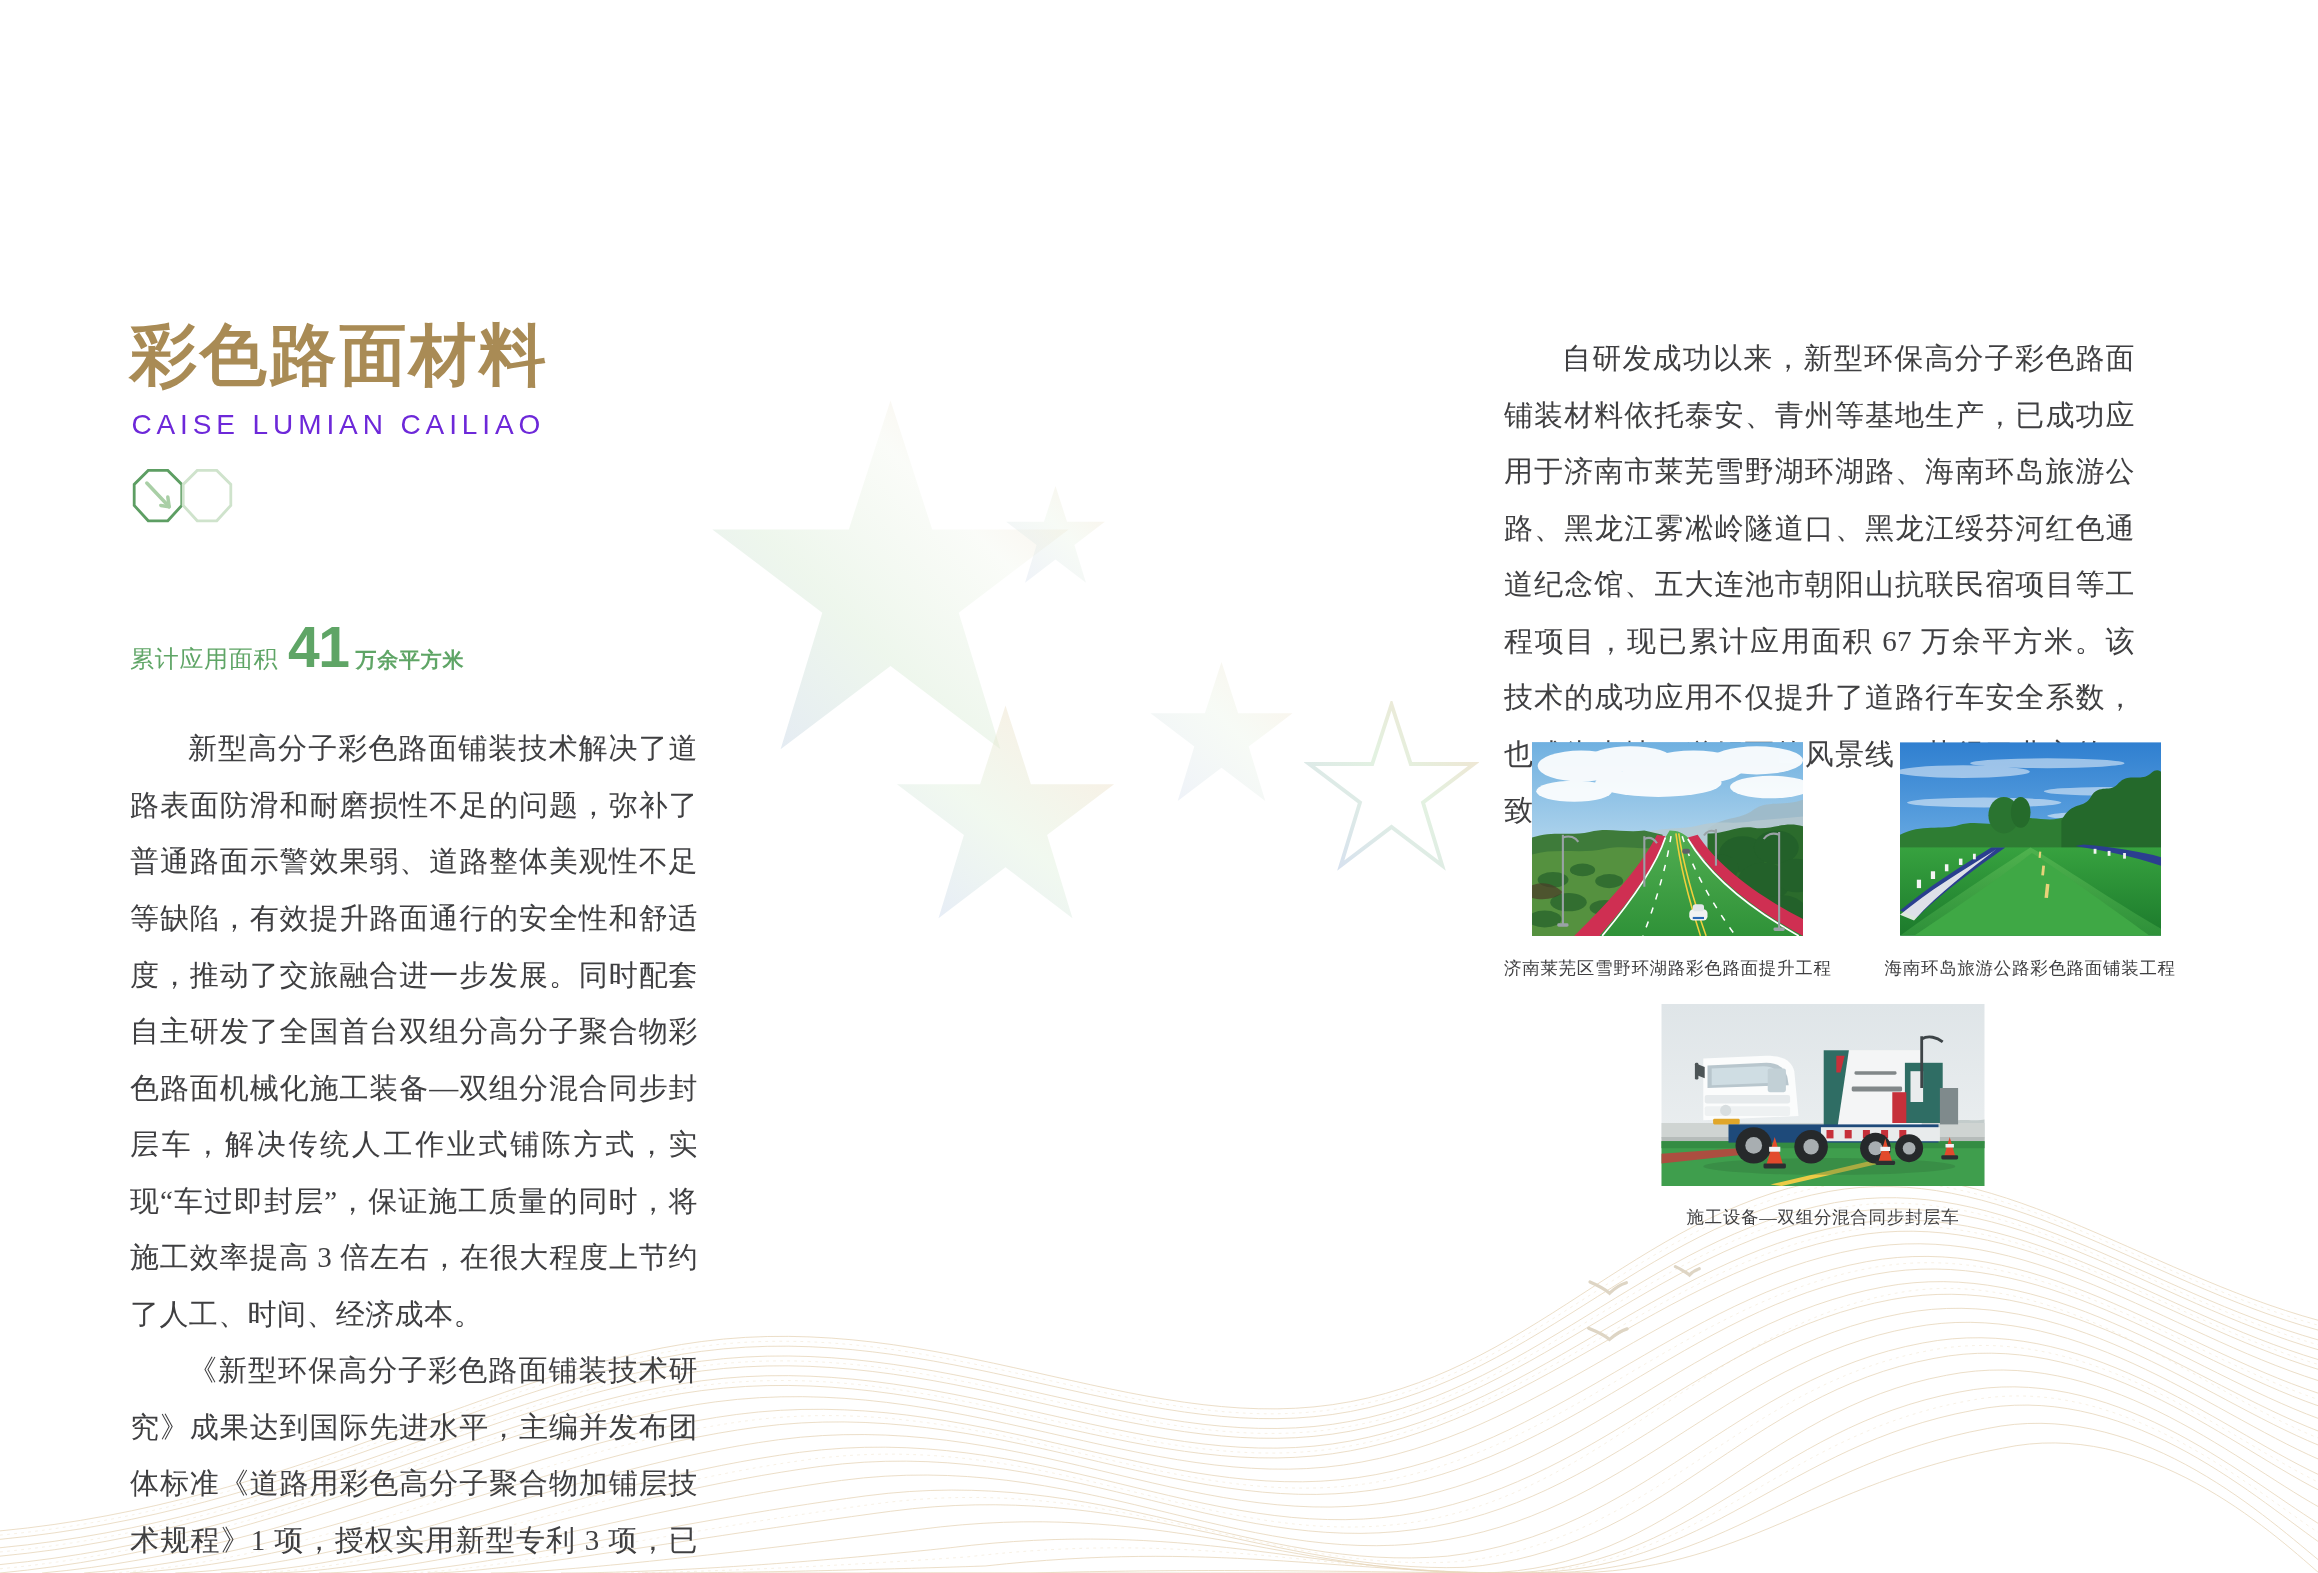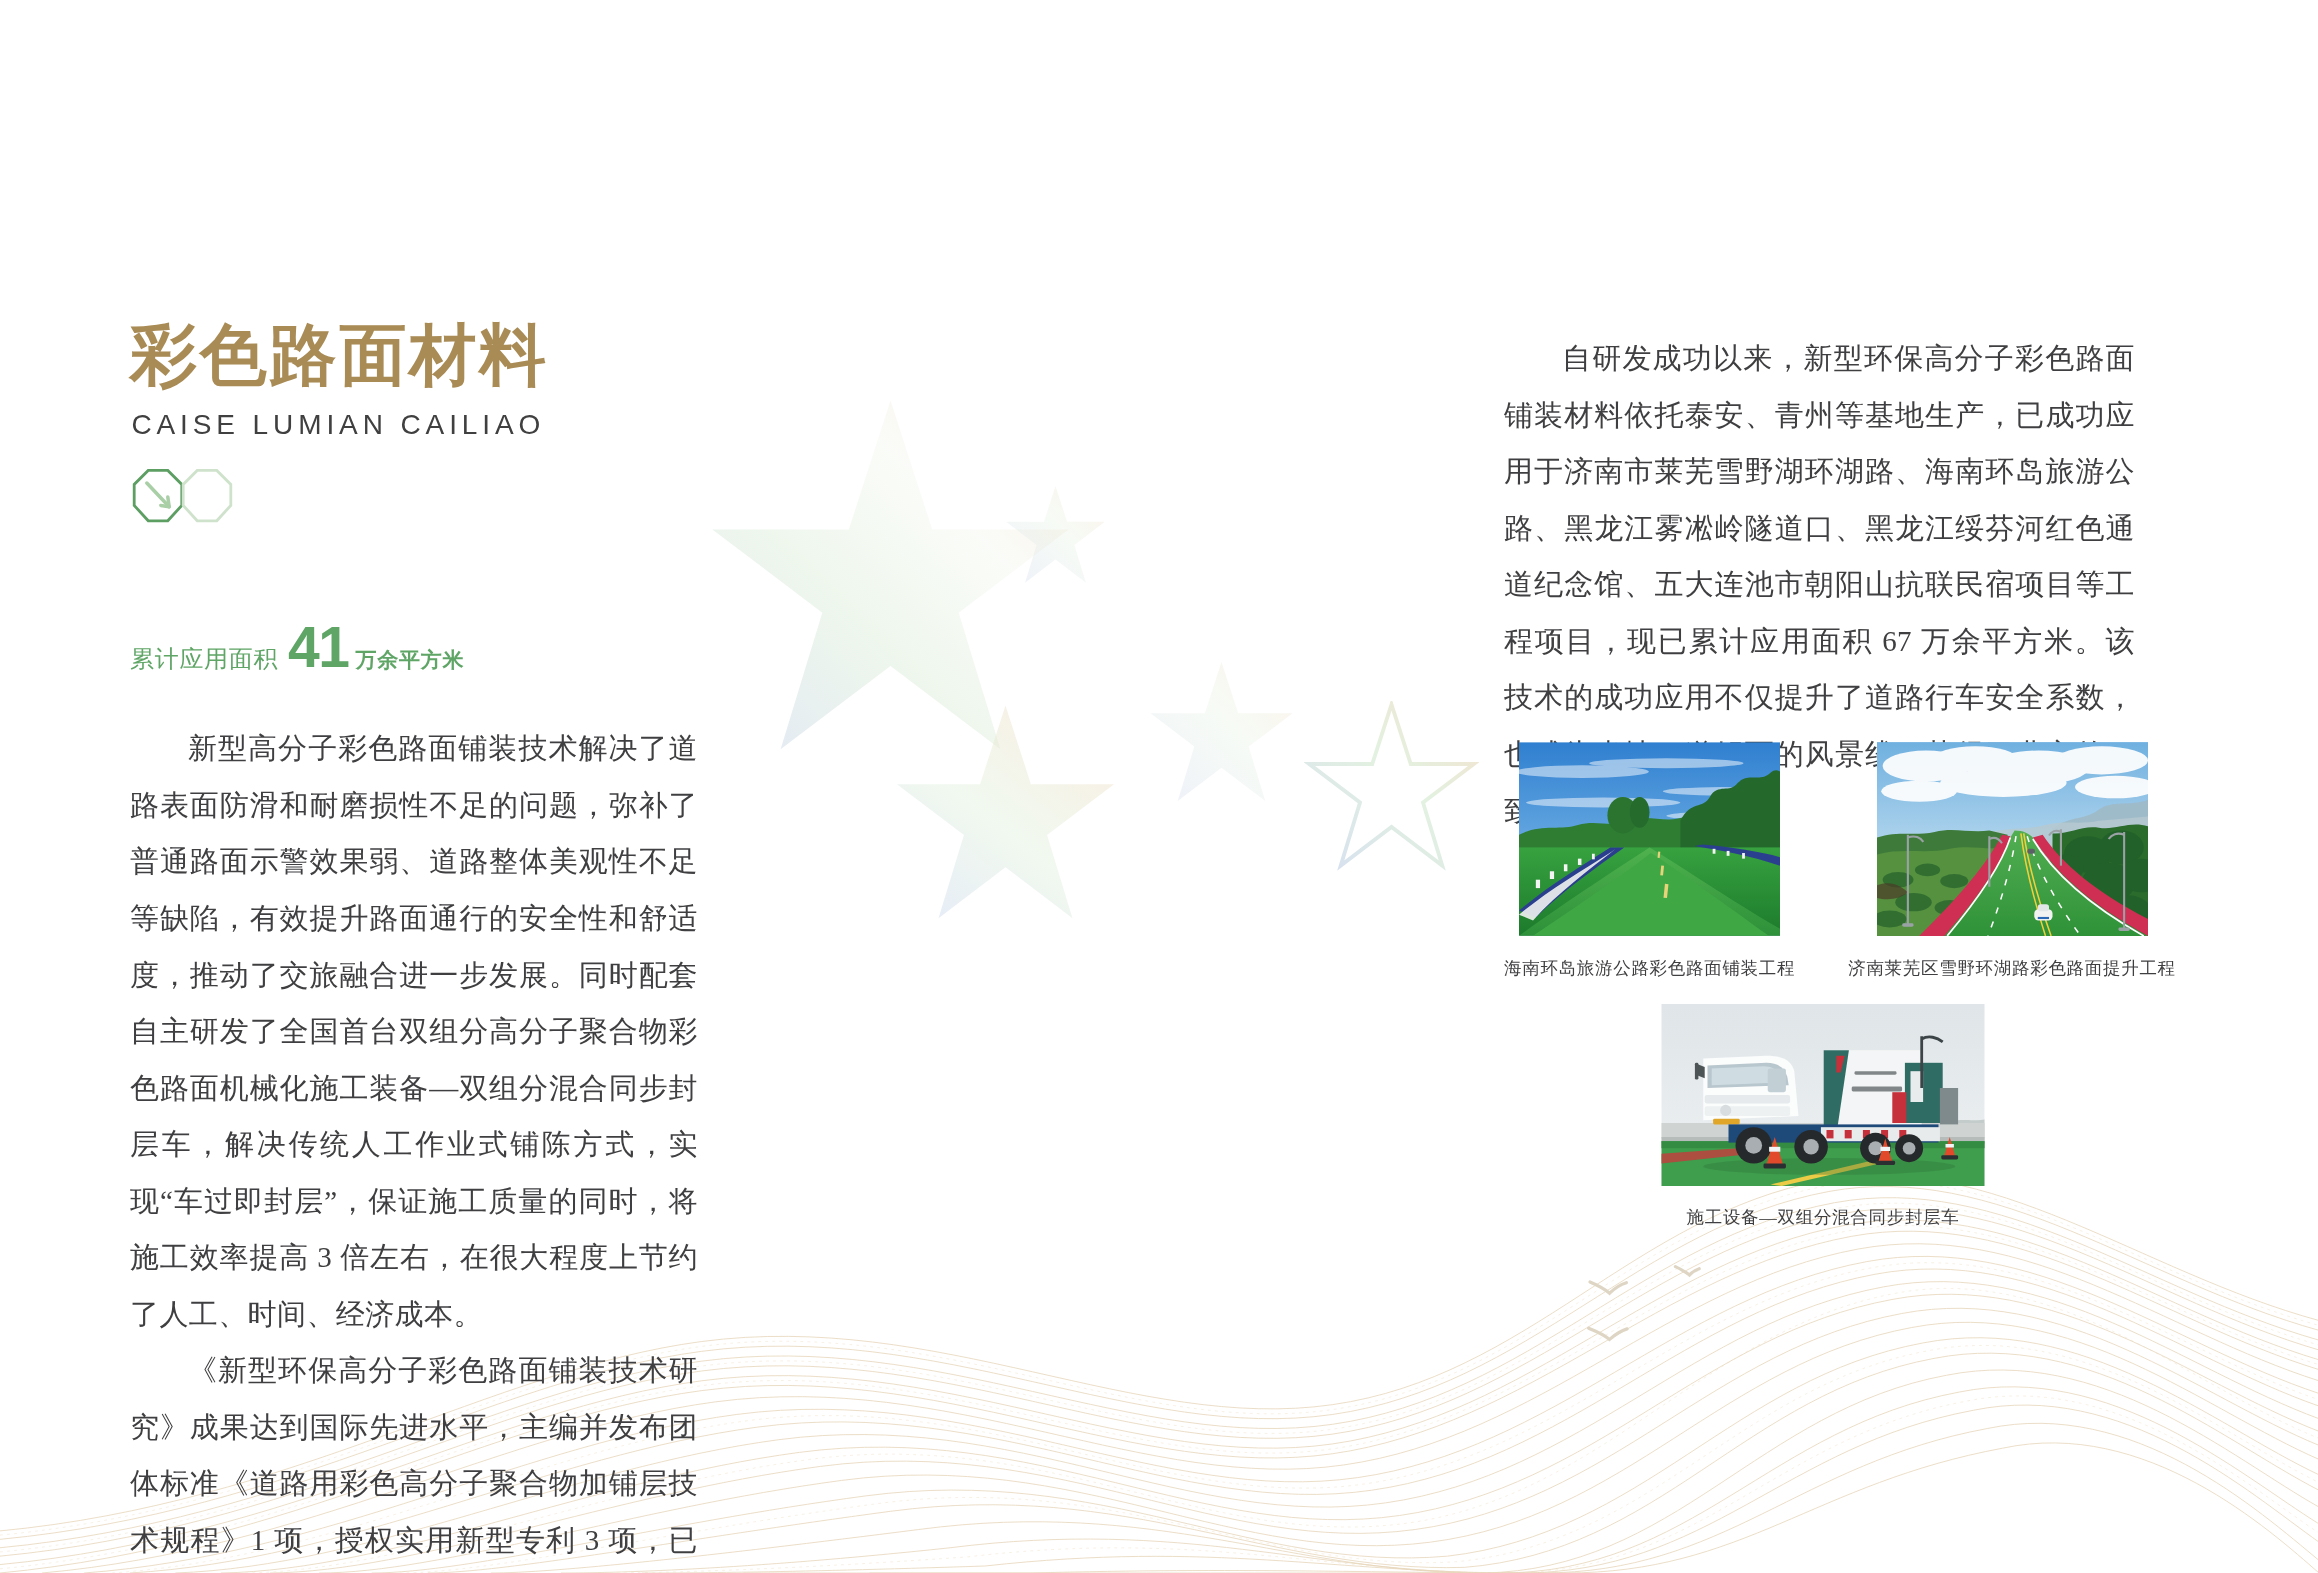--- a/index.html
+++ b/index.html
@@ -29,21 +29,21 @@
 
   .title{
     font-family:"Liberation Sans",sans-serif;
     font-size:67px;font-weight:700;
     color:#a98b55;letter-spacing:2.8px;
     line-height:1.08;margin:0;white-space:nowrap;
   }
   .subtitle{
     font-family:"Liberation Sans",sans-serif;
     font-size:28px;font-weight:400;
-    color:#404040;letter-spacing:4.9px;
+    color:#6d28d9;letter-spacing:4.9px;
     margin:18px 0 0 1.4px;white-space:nowrap;
   }
   .octagons{margin:21px 0 0 0;width:126px;height:70px;position:relative;}
   .octagons svg{display:block;width:126px;height:70px;}
 
   .stat{
     margin:91px 0 0 0;
     color:#5fa566;
     font-family:"Liberation Sans",sans-serif;
     display:flex;align-items:baseline;white-space:nowrap;
@@ -234,20 +234,125 @@
       <div class="right-text">
         <p>自研发成功以来，新型环保高分子彩色路面铺装材料依托泰安、青州等基地生产，已成功应用于济南市莱芜雪野湖环湖路、海南环岛旅游公路、黑龙江雾凇岭隧道口、黑龙江绥芬河红色通道纪念馆、五大连池市朝阳山抗联民宿项目等工程项目，现已累计应用面积 67 万余平方米。该技术的成功应用不仅提升了道路行车安全系数，也成为当地一道靓丽的风景线，获得了业主的一致好评。</p>
       </div>
     </div>
 
     <div class="figures">
 
       <div class="fig-row">
 
         <div class="figure">
+          <svg class="photo ph2" viewBox="0 0 386 276">
+            <defs>
+              <linearGradient id="sky2" x1="0" y1="0" x2="0" y2="1">
+                <stop offset="0%" stop-color="#6fb0e0"></stop>
+                <stop offset="60%" stop-color="#b8d9ee"></stop>
+                <stop offset="100%" stop-color="#d9e9f3"></stop>
+              </linearGradient>
+              <linearGradient id="road2" x1="0" y1="0" x2="0" y2="1">
+                <stop offset="0%" stop-color="#52ae52"></stop>
+                <stop offset="100%" stop-color="#2f9238"></stop>
+              </linearGradient>
+              <clipPath id="cp2">
+                  <rect x="0" y="0" width="386" height="276"></rect>
+                </clipPath>
+            </defs>
+            <g clip-path="url(#cp2)">
+              <rect width="386" height="276" fill="url(#sky2)"></rect>
+              <g fill="#ffffff" opacity="0.92">
+                <ellipse cx="70" cy="34" rx="62" ry="22"></ellipse>
+                <ellipse cx="140" cy="24" rx="60" ry="18"></ellipse>
+                <ellipse cx="230" cy="36" rx="72" ry="24"></ellipse>
+                <ellipse cx="320" cy="26" rx="66" ry="20"></ellipse>
+                <ellipse cx="180" cy="58" rx="90" ry="20"></ellipse>
+                <ellipse cx="340" cy="64" rx="58" ry="16"></ellipse>
+                <ellipse cx="60" cy="70" rx="54" ry="15"></ellipse>
+              </g>
+
+              <path d="M250,124 C 274,104 296,112 316,96 C 336,82 360,92 386,82 L386,150 L250,150 Z" fill="#9fb9c4" opacity="0.85"></path>
+              <path d="M150,132 C 180,120 210,126 240,118 C 266,111 290,118 316,112 L386,106 L386,150 L150,150 Z" fill="#b6c9cf" opacity="0.8"></path>
+
+              <path d="M0,136 C 30,126 56,134 82,128 C 110,121 132,130 160,126 L186,132 L186,276 L0,276 Z" fill="#3e7b3a"></path>
+              <path d="M0,160 C 36,150 70,160 104,152 C 132,146 156,154 180,150 L180,276 L0,276 Z" fill="#55913f"></path>
+
+              <g fill="#2f6b2f" opacity="0.9">
+                <ellipse cx="30" cy="196" rx="22" ry="11"></ellipse>
+                <ellipse cx="72" cy="182" rx="18" ry="9"></ellipse>
+                <ellipse cx="110" cy="198" rx="20" ry="10"></ellipse>
+                <ellipse cx="52" cy="228" rx="26" ry="13"></ellipse>
+                <ellipse cx="104" cy="236" rx="22" ry="11"></ellipse>
+                <ellipse cx="18" cy="252" rx="24" ry="12"></ellipse>
+              </g>
+
+              <path d="M0,204 C 20,196 36,206 44,214 C 34,224 14,226 0,222 Z" fill="#4a3a28" opacity="0.7"></path>
+
+              <path d="M386,120 C 360,112 340,126 316,122 C 292,118 272,132 250,130 L250,276 L386,276 Z" fill="#2b6b2c"></path>
+              <g fill="#23612a" opacity="0.95">
+                <ellipse cx="300" cy="160" rx="34" ry="26"></ellipse>
+                <ellipse cx="348" cy="150" rx="32" ry="24"></ellipse>
+                <ellipse cx="268" cy="180" rx="26" ry="20"></ellipse>
+                <ellipse cx="330" cy="200" rx="38" ry="28"></ellipse>
+                <ellipse cx="376" cy="190" rx="30" ry="24"></ellipse>
+                <ellipse cx="290" cy="228" rx="34" ry="26"></ellipse>
+                <ellipse cx="356" cy="244" rx="36" ry="26"></ellipse>
+              </g>
+
+              <path d="M196,126 C 208,126 216,130 222,136 C 250,180 300,230 386,276 L 96,276 C 140,226 176,176 190,136 Z" fill="url(#road2)"></path>
+
+              <path d="M190,134 C 176,176 140,226 96,276 L 60,276 C 116,222 158,172 178,132 Z" fill="#cf2f52"></path>
+
+              <path d="M222,136 C 250,180 300,230 386,276 L386,252 C 312,214 262,172 236,132 Z" fill="#cf2f52"></path>
+
+              <g stroke="#ffffff" stroke-width="2.4" fill="none">
+                <path d="M190,136 C 176,178 142,226 100,276"></path>
+                <path d="M222,138 C 248,182 298,230 380,276"></path>
+              </g>
+
+              <g stroke="#f2cf3c" stroke-width="2.2" fill="none">
+                <path d="M205,130 C 210,170 222,220 240,276"></path>
+                <path d="M209,130 C 215,170 228,220 248,276"></path>
+              </g>
+
+              <g stroke="#ffffff" stroke-width="2.2" fill="none" stroke-dasharray="9 12">
+                <path d="M198,134 C 192,174 178,224 158,276"></path>
+                <path d="M214,134 C 226,174 252,224 290,276"></path>
+              </g>
+
+              <g>
+                <rect x="224" y="238" width="26" height="16" rx="6" fill="#f2f2f2"></rect>
+                <rect x="229" y="231" width="16" height="10" rx="4" fill="#e2e6e8"></rect>
+                <rect x="229" y="249" width="16" height="3" fill="#2a67b5"></rect>
+              </g>
+              <g>
+                <rect x="214" y="152" width="11" height="7" rx="3" fill="#5c6168"></rect>
+              </g>
+
+              <g stroke="#9aa2a6" stroke-width="3" fill="none">
+                <path d="M44,262 L 44,132"></path>
+                  <path d="M44,136 C 54,132 62,136 66,142"></path>
+                <path d="M160,206 L 160,134"></path>
+                  <path d="M160,138 C 168,134 174,138 178,144"></path>
+                <path d="M352,268 L 352,128"></path>
+                  <path d="M352,132 C 342,128 334,132 330,138"></path>
+                <path d="M262,176 L 262,124"></path>
+                  <path d="M262,128 C 254,124 248,128 245,133"></path>
+              </g>
+              <g fill="#9aa2a6">
+                <rect x="36" y="258" width="16" height="5" rx="2"></rect>
+                <rect x="344" y="264" width="16" height="5" rx="2"></rect>
+              </g>
+            </g>
+          </svg>
+          <div class="fig-caption">济南莱芜区雪野环湖路彩色路面提升工程</div>
+        </div>
+
+        <div class="figure">
           <svg class="photo ph1" viewBox="0 0 372 276">
             <defs>
               <linearGradient id="sky1" x1="0" y1="0" x2="0" y2="1">
                 <stop offset="0%" stop-color="#2f7fd0"></stop>
                 <stop offset="55%" stop-color="#68aae2"></stop>
                 <stop offset="100%" stop-color="#a8cfee"></stop>
               </linearGradient>
               <linearGradient id="grass1" x1="0" y1="0" x2="0" y2="1">
                 <stop offset="0%" stop-color="#37a23f"></stop>
                 <stop offset="100%" stop-color="#1c7a2c"></stop>
@@ -300,125 +405,20 @@
               </g>
               <g fill="#f4f4f4">
                 <rect x="276" y="152" width="4" height="7"></rect>
                 <rect x="296" y="155" width="4" height="7"></rect>
                 <rect x="318" y="158" width="4" height="8"></rect>
               </g>
             </g>
           </svg>
           <div class="fig-caption">海南环岛旅游公路彩色路面铺装工程</div>
         </div>
-
-        <div class="figure">
-          <svg class="photo ph2" viewBox="0 0 386 276">
-            <defs>
-              <linearGradient id="sky2" x1="0" y1="0" x2="0" y2="1">
-                <stop offset="0%" stop-color="#6fb0e0"></stop>
-                <stop offset="60%" stop-color="#b8d9ee"></stop>
-                <stop offset="100%" stop-color="#d9e9f3"></stop>
-              </linearGradient>
-              <linearGradient id="road2" x1="0" y1="0" x2="0" y2="1">
-                <stop offset="0%" stop-color="#52ae52"></stop>
-                <stop offset="100%" stop-color="#2f9238"></stop>
-              </linearGradient>
-              <clipPath id="cp2">
-                  <rect x="0" y="0" width="386" height="276"></rect>
-                </clipPath>
-            </defs>
-            <g clip-path="url(#cp2)">
-              <rect width="386" height="276" fill="url(#sky2)"></rect>
-              <g fill="#ffffff" opacity="0.92">
-                <ellipse cx="70" cy="34" rx="62" ry="22"></ellipse>
-                <ellipse cx="140" cy="24" rx="60" ry="18"></ellipse>
-                <ellipse cx="230" cy="36" rx="72" ry="24"></ellipse>
-                <ellipse cx="320" cy="26" rx="66" ry="20"></ellipse>
-                <ellipse cx="180" cy="58" rx="90" ry="20"></ellipse>
-                <ellipse cx="340" cy="64" rx="58" ry="16"></ellipse>
-                <ellipse cx="60" cy="70" rx="54" ry="15"></ellipse>
-              </g>
-
-              <path d="M250,124 C 274,104 296,112 316,96 C 336,82 360,92 386,82 L386,150 L250,150 Z" fill="#9fb9c4" opacity="0.85"></path>
-              <path d="M150,132 C 180,120 210,126 240,118 C 266,111 290,118 316,112 L386,106 L386,150 L150,150 Z" fill="#b6c9cf" opacity="0.8"></path>
-
-              <path d="M0,136 C 30,126 56,134 82,128 C 110,121 132,130 160,126 L186,132 L186,276 L0,276 Z" fill="#3e7b3a"></path>
-              <path d="M0,160 C 36,150 70,160 104,152 C 132,146 156,154 180,150 L180,276 L0,276 Z" fill="#55913f"></path>
-
-              <g fill="#2f6b2f" opacity="0.9">
-                <ellipse cx="30" cy="196" rx="22" ry="11"></ellipse>
-                <ellipse cx="72" cy="182" rx="18" ry="9"></ellipse>
-                <ellipse cx="110" cy="198" rx="20" ry="10"></ellipse>
-                <ellipse cx="52" cy="228" rx="26" ry="13"></ellipse>
-                <ellipse cx="104" cy="236" rx="22" ry="11"></ellipse>
-                <ellipse cx="18" cy="252" rx="24" ry="12"></ellipse>
-              </g>
-
-              <path d="M0,204 C 20,196 36,206 44,214 C 34,224 14,226 0,222 Z" fill="#4a3a28" opacity="0.7"></path>
-
-              <path d="M386,120 C 360,112 340,126 316,122 C 292,118 272,132 250,130 L250,276 L386,276 Z" fill="#2b6b2c"></path>
-              <g fill="#23612a" opacity="0.95">
-                <ellipse cx="300" cy="160" rx="34" ry="26"></ellipse>
-                <ellipse cx="348" cy="150" rx="32" ry="24"></ellipse>
-                <ellipse cx="268" cy="180" rx="26" ry="20"></ellipse>
-                <ellipse cx="330" cy="200" rx="38" ry="28"></ellipse>
-                <ellipse cx="376" cy="190" rx="30" ry="24"></ellipse>
-                <ellipse cx="290" cy="228" rx="34" ry="26"></ellipse>
-                <ellipse cx="356" cy="244" rx="36" ry="26"></ellipse>
-              </g>
-
-              <path d="M196,126 C 208,126 216,130 222,136 C 250,180 300,230 386,276 L 96,276 C 140,226 176,176 190,136 Z" fill="url(#road2)"></path>
-
-              <path d="M190,134 C 176,176 140,226 96,276 L 60,276 C 116,222 158,172 178,132 Z" fill="#cf2f52"></path>
-
-              <path d="M222,136 C 250,180 300,230 386,276 L386,252 C 312,214 262,172 236,132 Z" fill="#cf2f52"></path>
-
-              <g stroke="#ffffff" stroke-width="2.4" fill="none">
-                <path d="M190,136 C 176,178 142,226 100,276"></path>
-                <path d="M222,138 C 248,182 298,230 380,276"></path>
-              </g>
-
-              <g stroke="#f2cf3c" stroke-width="2.2" fill="none">
-                <path d="M205,130 C 210,170 222,220 240,276"></path>
-                <path d="M209,130 C 215,170 228,220 248,276"></path>
-              </g>
-
-              <g stroke="#ffffff" stroke-width="2.2" fill="none" stroke-dasharray="9 12">
-                <path d="M198,134 C 192,174 178,224 158,276"></path>
-                <path d="M214,134 C 226,174 252,224 290,276"></path>
-              </g>
-
-              <g>
-                <rect x="224" y="238" width="26" height="16" rx="6" fill="#f2f2f2"></rect>
-                <rect x="229" y="231" width="16" height="10" rx="4" fill="#e2e6e8"></rect>
-                <rect x="229" y="249" width="16" height="3" fill="#2a67b5"></rect>
-              </g>
-              <g>
-                <rect x="214" y="152" width="11" height="7" rx="3" fill="#5c6168"></rect>
-              </g>
-
-              <g stroke="#9aa2a6" stroke-width="3" fill="none">
-                <path d="M44,262 L 44,132"></path>
-                  <path d="M44,136 C 54,132 62,136 66,142"></path>
-                <path d="M160,206 L 160,134"></path>
-                  <path d="M160,138 C 168,134 174,138 178,144"></path>
-                <path d="M352,268 L 352,128"></path>
-                  <path d="M352,132 C 342,128 334,132 330,138"></path>
-                <path d="M262,176 L 262,124"></path>
-                  <path d="M262,128 C 254,124 248,128 245,133"></path>
-              </g>
-              <g fill="#9aa2a6">
-                <rect x="36" y="258" width="16" height="5" rx="2"></rect>
-                <rect x="344" y="264" width="16" height="5" rx="2"></rect>
-              </g>
-            </g>
-          </svg>
-          <div class="fig-caption">济南莱芜区雪野环湖路彩色路面提升工程</div>
-        </div>
       </div>
 
       <div class="fig-row-2">
 
         <div class="figure">
           <svg class="photo ph3" viewBox="0 0 462 260">
             <defs>
               <linearGradient id="sky3" x1="0" y1="0" x2="0" y2="1">
                 <stop offset="0%" stop-color="#dfe5e8"></stop>
                 <stop offset="100%" stop-color="#eef1f2"></stop>

